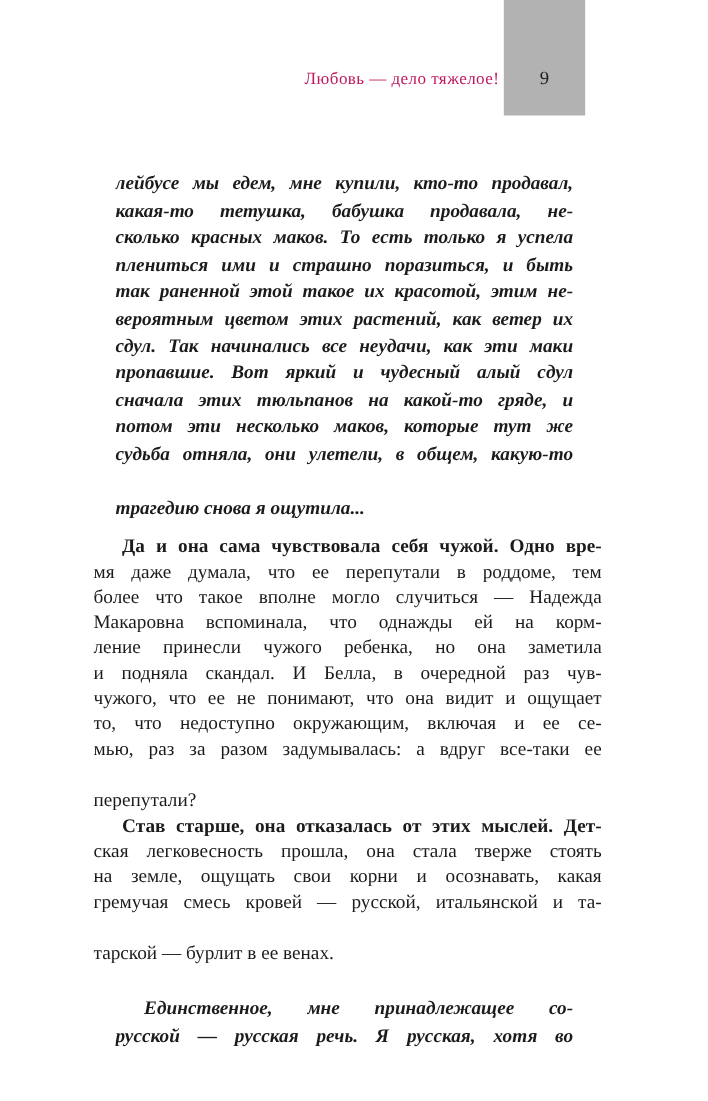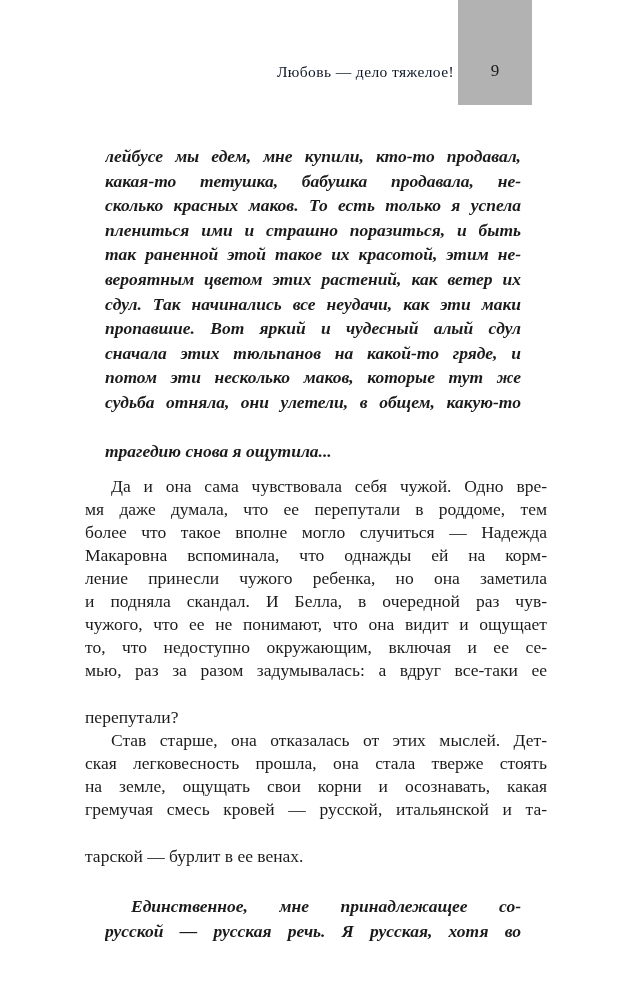--- a/index.html
+++ b/index.html
@@ -22,42 +22,42 @@
     left: 0;
     width: 644px;
     height: 110px;
   }
   .running-title {
     position: absolute;
     top: 63px;
     right: 190px;
     font-size: 15.5px;
     letter-spacing: 0.4px;
-    color: #0f172a;
+    color: #be185d;
     white-space: nowrap;
   }
   .page-number-box {
     position: absolute;
     top: 0;
     left: 458px;
     width: 74px;
     height: 105px;
     background: #b2b2b2;
     display: flex;
     align-items: flex-end;
     justify-content: center;
   }
   .page-number {
     font-size: 17px;
     color: #1b1b1b;
     padding-bottom: 24px;
   }
   .page-body {
     position: absolute;
-    top: 144px;
+    top: 154px;
     left: 85px;
     width: 462px;
   }
   .block {
     margin: 0;
   }
   .block.quote {
     font-style: italic;
     font-weight: bold;
     padding-left: 20px;
@@ -83,21 +83,21 @@
     content: "";
     display: inline-block;
     width: 100%;
     height: 0;
   }
   .line.flush {
     text-align: left;
     margin-top: 24px;
   }
   .line.flush::after { content: none; }
-  .line.indent { text-indent: 26px; }
+  .line.indent { text-indent: 26px; font-weight: bold; }
 </style>
 </head>
 <body>
 
 <div class="page">
   <header class="page-header">
     <span class="running-title">Любовь — дело тяжелое!</span>
     <div class="page-number-box">
       <span class="page-number">9</span>
     </div>

